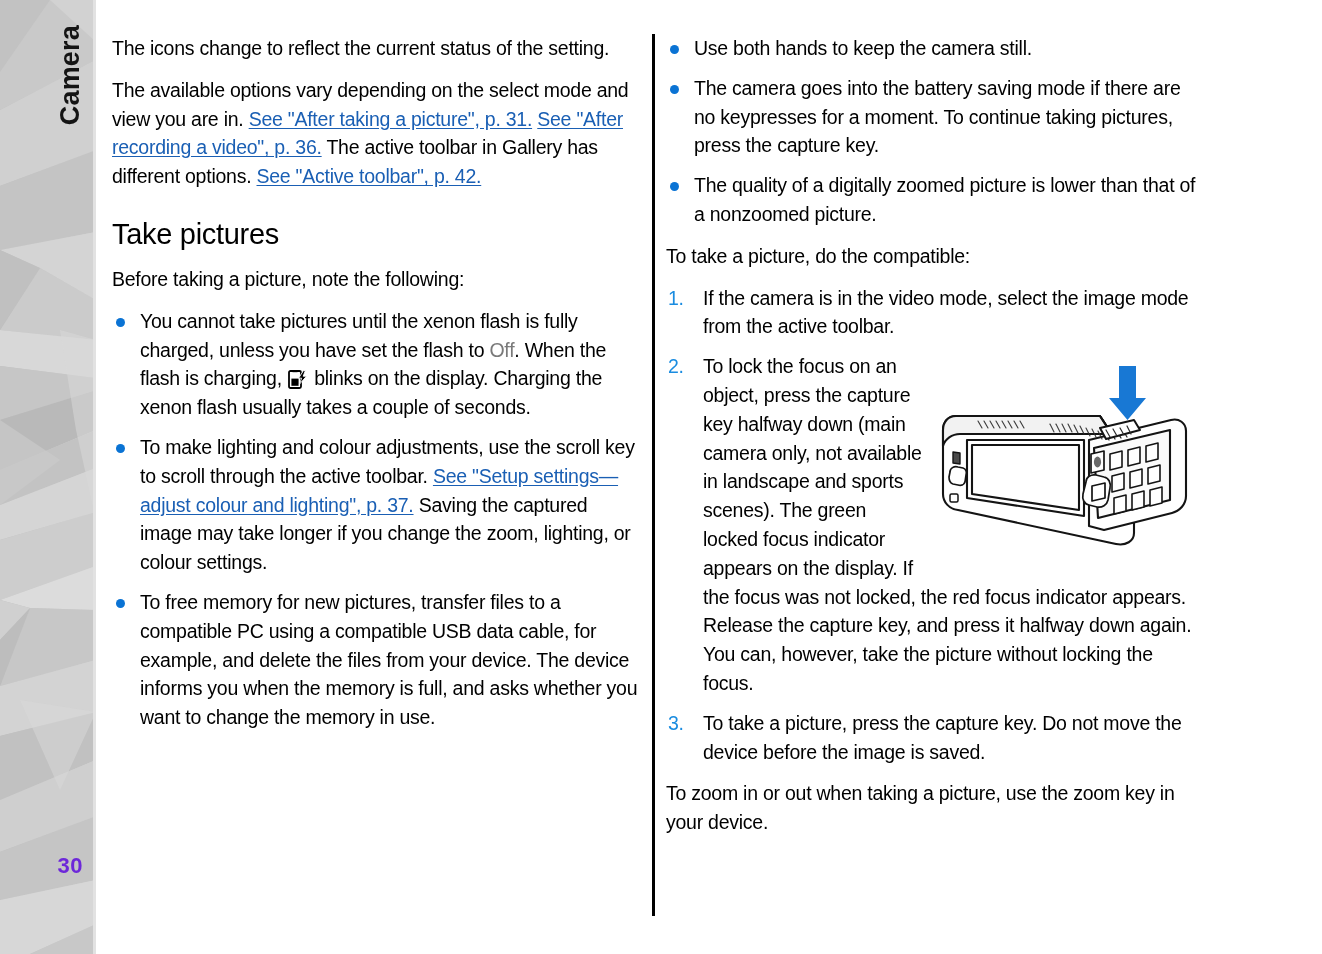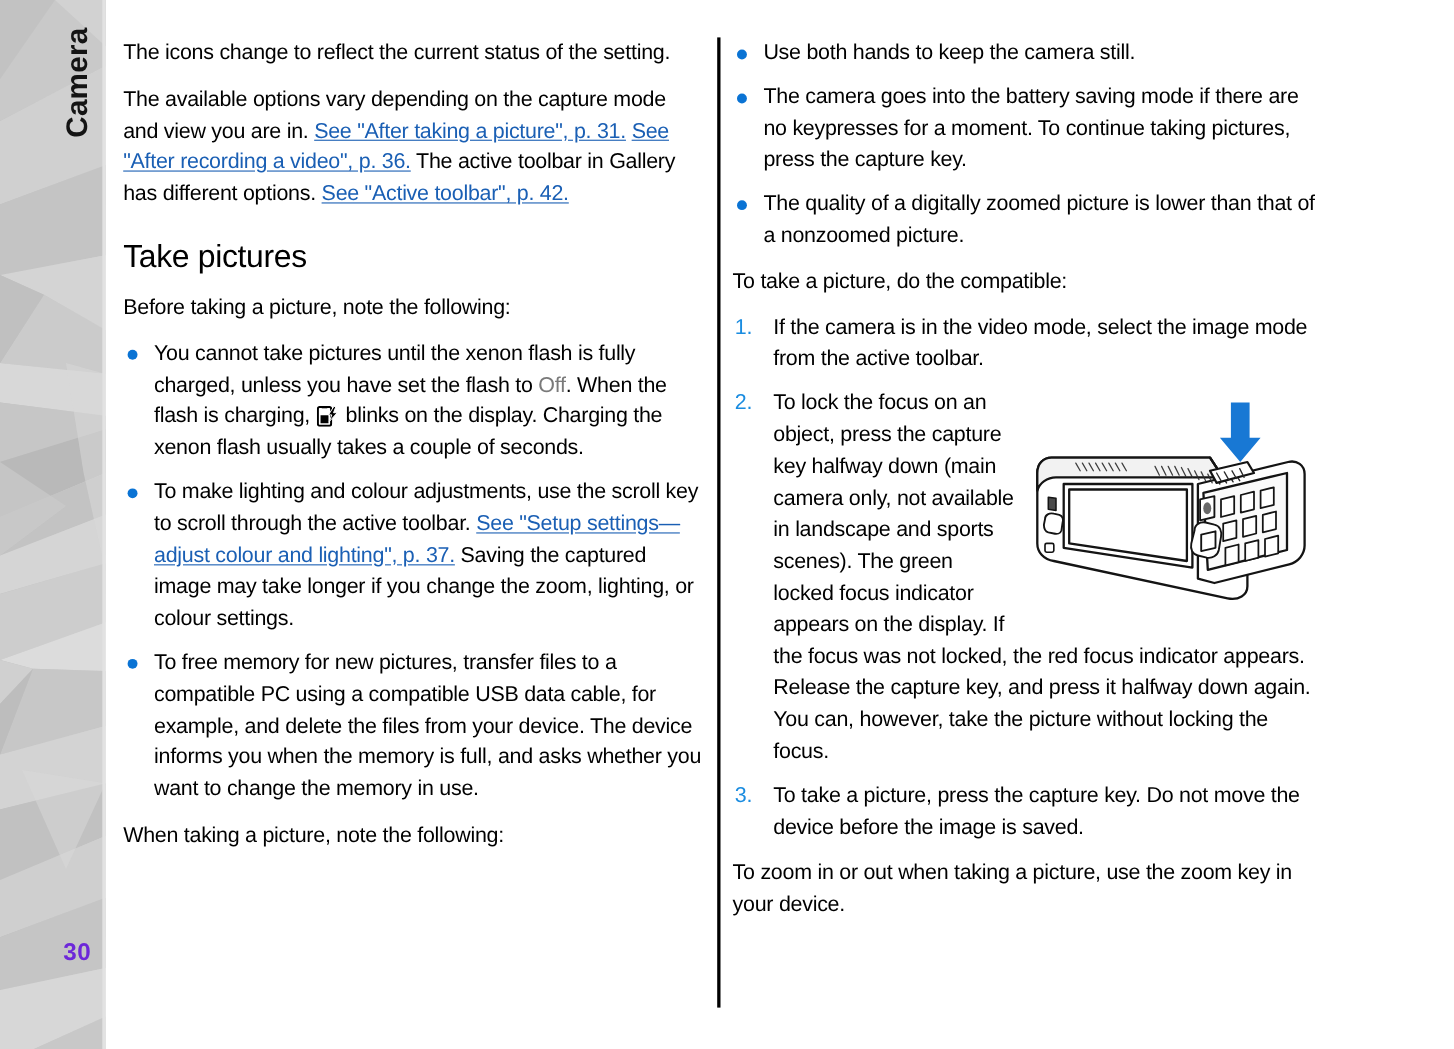--- a/index.html
+++ b/index.html
@@ -220,40 +220,39 @@
 </div>
 
 <div id="content">
 
   <div id="col-divider"></div>
 
   <div class="column" id="col-left">
 
     <p class="body">The icons change to reflect the current status of the setting.</p>
 
-    <p class="body"><span>The available options vary depending on the capture mode and view you are in. </span><a class="xref" href="#">See "After taking a picture", p. 31.</a><span> </span><a class="xref" href="#">See "After recording a video", p. 36.</a><span> The active toolbar in Gallery has different options. </span><a class="xref" href="#">See "Active toolbar", p. 42.</a></p>
+    <p class="body"><span>The available options vary depending on the select mode and view you are in. </span><a class="xref" href="#">See "After taking a picture", p. 31.</a><span> </span><a class="xref" href="#">See "After recording a video", p. 36.</a><span> The active toolbar in Gallery has different options. </span><a class="xref" href="#">See "Active toolbar", p. 42.</a></p>
 
     <h2 class="heading">Take pictures</h2>
 
     <p class="body">Before taking a picture, note the following:</p>
 
     <ul class="bullets">
       <li><span>You cannot take pictures until the xenon flash is fully charged, unless you have set the flash to </span><span class="uiterm">Off</span><span>. When the flash is charging, </span><span class="inline-icon"><svg viewBox="0 0 20 19" width="20" height="19">
             <rect x="1" y="1" width="12" height="17" rx="1.5" fill="none" stroke="#000" stroke-width="1.8"></rect>
             <rect x="4.5" y="0" width="5" height="2.2" fill="#000"></rect>
             <path d="M3.4 8.6 L3.4 15.8 L10.6 15.8 L10.6 8.6 Z" fill="#000"></path>
             <path d="M15.5 0.5 L10.6 8.2 L13.6 8.2 L11.4 14.2 L18.6 6.2 L15.2 6.2 L17.4 0.5 Z" fill="#000" stroke="#fff" stroke-width="0.9"></path>
           </svg></span><span> blinks on the display. Charging the xenon flash usually takes a couple of seconds.</span></li>
 
       <li><span>To make lighting and colour adjustments, use the scroll key to scroll through the active toolbar. </span><a class="xref" href="#">See "Setup settings—adjust colour and lighting", p. 37.</a><span> Saving the captured image may take longer if you change the zoom, lighting, or colour settings.</span></li>
 
       <li>To free memory for new pictures, transfer files to a compatible PC using a compatible USB data cable, for example, and delete the files from your device. The device informs you when the memory is full, and asks whether you want to change the memory in use.</li>
     </ul>
 
-    <p class="body">When taking a picture, note the following:</p>
   </div>
 
   <div class="column" id="col-right">
 
     <ul class="bullets">
       <li>Use both hands to keep the camera still.</li>
       <li>The camera goes into the battery saving mode if there are no keypresses for a moment. To continue taking pictures, press the capture key.</li>
       <li>The quality of a digitally zoomed picture is lower than that of a nonzoomed picture.</li>
     </ul>
 

